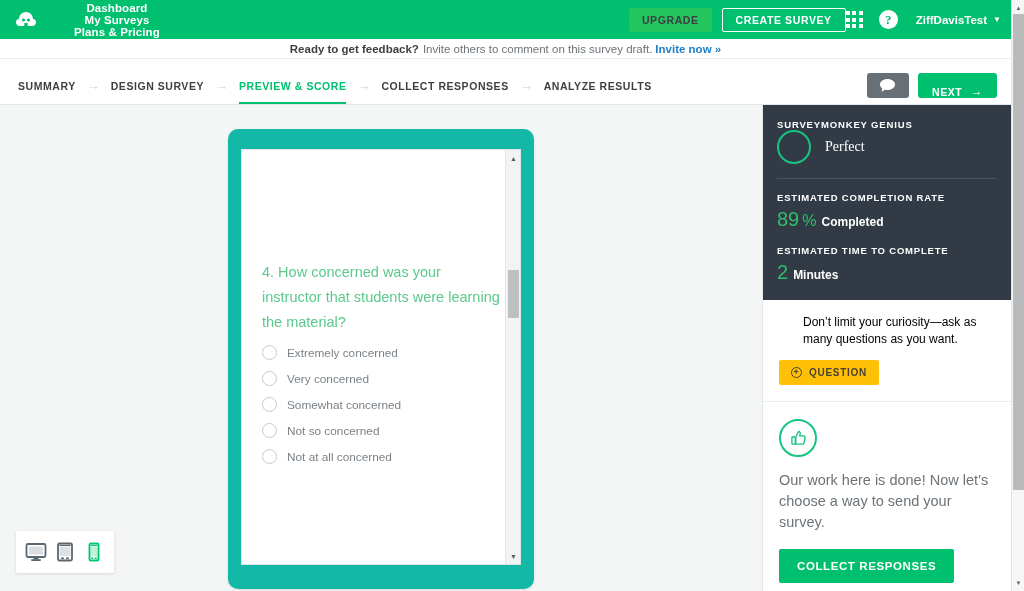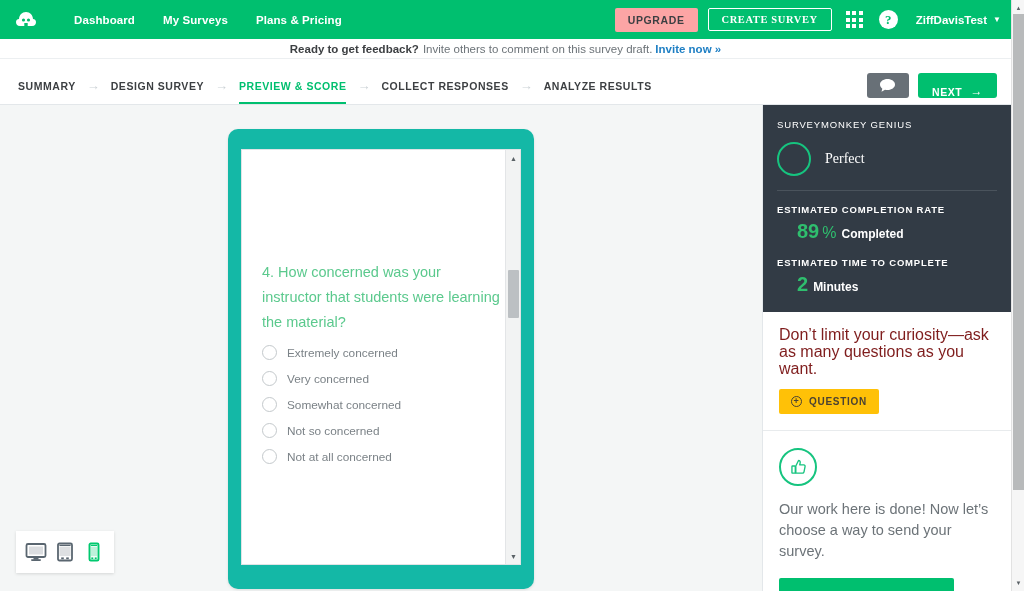--- a/index.html
+++ b/index.html
@@ -11,35 +11,35 @@
   }
   #app { position: relative; width: 1024px; height: 591px; }
 
   
   .topnav {
     position: absolute; left: 0; top: 0; width: 1011px; height: 39px;
     background: #00bf6f;
     display: flex; align-items: center;
   }
   .logo { margin-left: 12px; width: 34px; height: 26px; display: flex; align-items: center; justify-content: center; }
-  .nav-links { display: flex; align-items: center; margin-left: 14px; }
+  .nav-links { display: flex; align-items: center; margin-left: 14px; flex-direction: column; }
   .nav-link {
     color: #ffffff; font-size: 11.5px; font-weight: bold; letter-spacing: .1px;
     padding: 0 14px; text-decoration: none; cursor: pointer; white-space: nowrap;
   }
   .nav-right { margin-left: auto; display: flex; align-items: center; padding-right: 10px; }
   .btn-upgrade {
-    background: #fca5a5; color: #3c3f42; font-size: 10.5px; font-weight: bold;
+    background: #22c55e; color: #3c3f42; font-size: 10.5px; font-weight: bold;
     letter-spacing: .6px; border: none; padding: 6px 13px; cursor: pointer;
     border-radius: 2px; margin-right: 10px;
   }
   .btn-create {
     background: transparent; color: #ffffff; font-size: 10.5px; font-weight: bold;
     letter-spacing: .6px; border: 1.5px solid #ffffff; padding: 5px 13px;
-    cursor: pointer; border-radius: 2px; margin-right: 14px; font-family: Liberation Serif, serif;
+    cursor: pointer; border-radius: 2px; margin-right: 0;
   }
   .grid-icon { display: grid; grid-template-columns: repeat(3, 4px); grid-gap: 2.5px; cursor: pointer; margin-right: 16px; }
   .grid-icon i { width: 4px; height: 4px; background: #fff; display: block; }
   .help-icon {
     width: 19px; height: 19px; border-radius: 50%; background: #fff; color: #00bf6f;
     font-size: 13px; font-weight: bold; display: flex; align-items: center;
     justify-content: center; cursor: pointer; margin-right: 18px;
     font-family: "Liberation Serif", serif;
   }
   .user-menu { color: #fff; font-size: 11.5px; font-weight: bold; cursor: pointer; display: flex; align-items: center; }
@@ -138,42 +138,41 @@
 
   
   .sidebar {
     position: absolute; left: 762px; top: 105px; width: 249px; height: 486px;
     background: #ffffff; border-left: 1px solid #e3e7ea;
   }
   .genius {
     background: #323b45; color: #ffffff; padding: 14px 14px 16px 14px;
   }
   .genius-title {
-    font-size: 9.5px; font-weight: normal; letter-spacing: .85px; color: #ffffff;
-    margin-bottom: 12px;
+    font-size: 9.5px; font-weight: bold; letter-spacing: .85px; color: #ffffff;
   }
   .genius-score { display: flex; align-items: center; margin-bottom: 14px; font-family: Liberation Serif, serif; }
   .score-ring {
     width: 34px; height: 34px; border-radius: 50%; border: 2.5px solid #16c47f;
     flex: none; margin-right: 14px;
   }
   .score-label { font-size: 14px; color: #ffffff; }
   .genius-sep { height: 1px; background: #4a535c; margin: 0 0 13px 0; }
   .metric-label {
     font-size: 9.5px; font-weight: bold; letter-spacing: .8px; color: #ffffff;
     margin-bottom: 5px;
   }
   .metric-value { margin-bottom: 14px; display: flex; align-items: baseline; }
-  .metric-num { font-size: 20px; color: #2fbe6e; font-weight: bold; margin-left: 20px; }
+  .metric-num { font-size: 20px; color: #2fbe6e; font-weight: normal; }
   .metric-pct { font-size: 16px; color: #2fbe6e; margin-left: 3px; }
   .metric-unit { font-size: 12px; font-weight: bold; color: #ffffff; margin-left: 5px; }
   .metric-value.last { margin-bottom: 0; }
 
   .tipcard { padding: 14px 16px 16px 16px; border-bottom: 1px solid #e8ebed; }
-  .tip-text { font-size: 16px; line-height: 17px; color: #7f1d1d; margin-bottom: 12px; }
+  .tip-text { font-size: 12px; line-height: 17px; color: #000000; margin-bottom: 12px; margin-left: 24px; }
   .btn-question {
     background: #ffc107; border: none; border-radius: 2px; color: #4a4233;
     font-size: 10px; font-weight: bold; letter-spacing: .7px; padding: 7px 12px;
     cursor: pointer; display: inline-flex; align-items: center;
   }
   .btn-question .plus {
     display: inline-flex; align-items: center; justify-content: center;
     width: 11px; height: 11px; border: 1.2px solid #4a4233; border-radius: 50%;
     font-size: 9px; line-height: 1; margin-right: 7px;
   }

